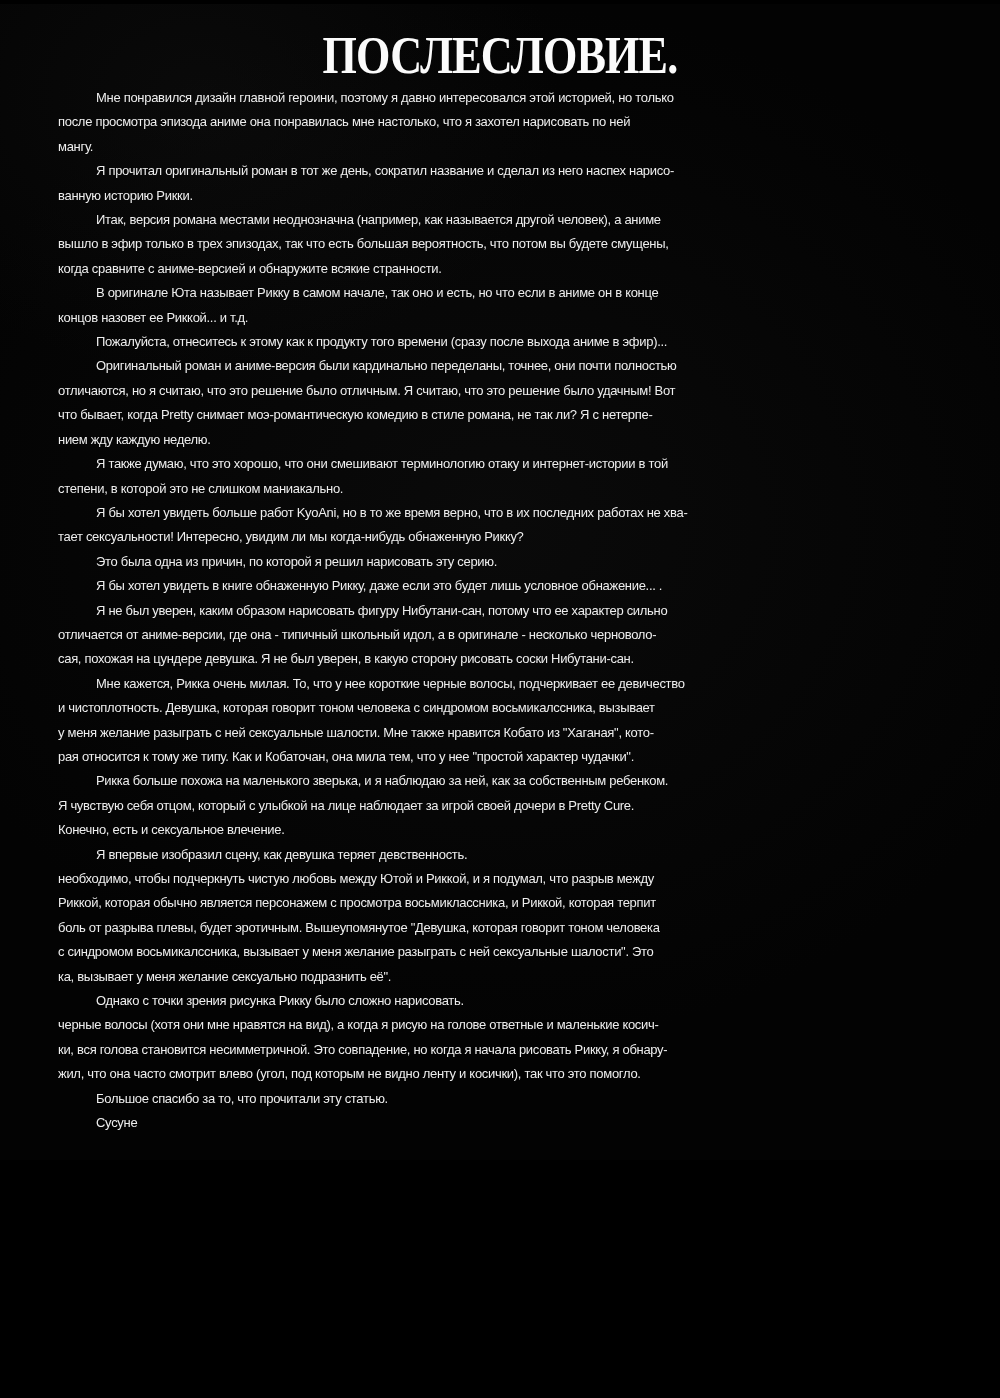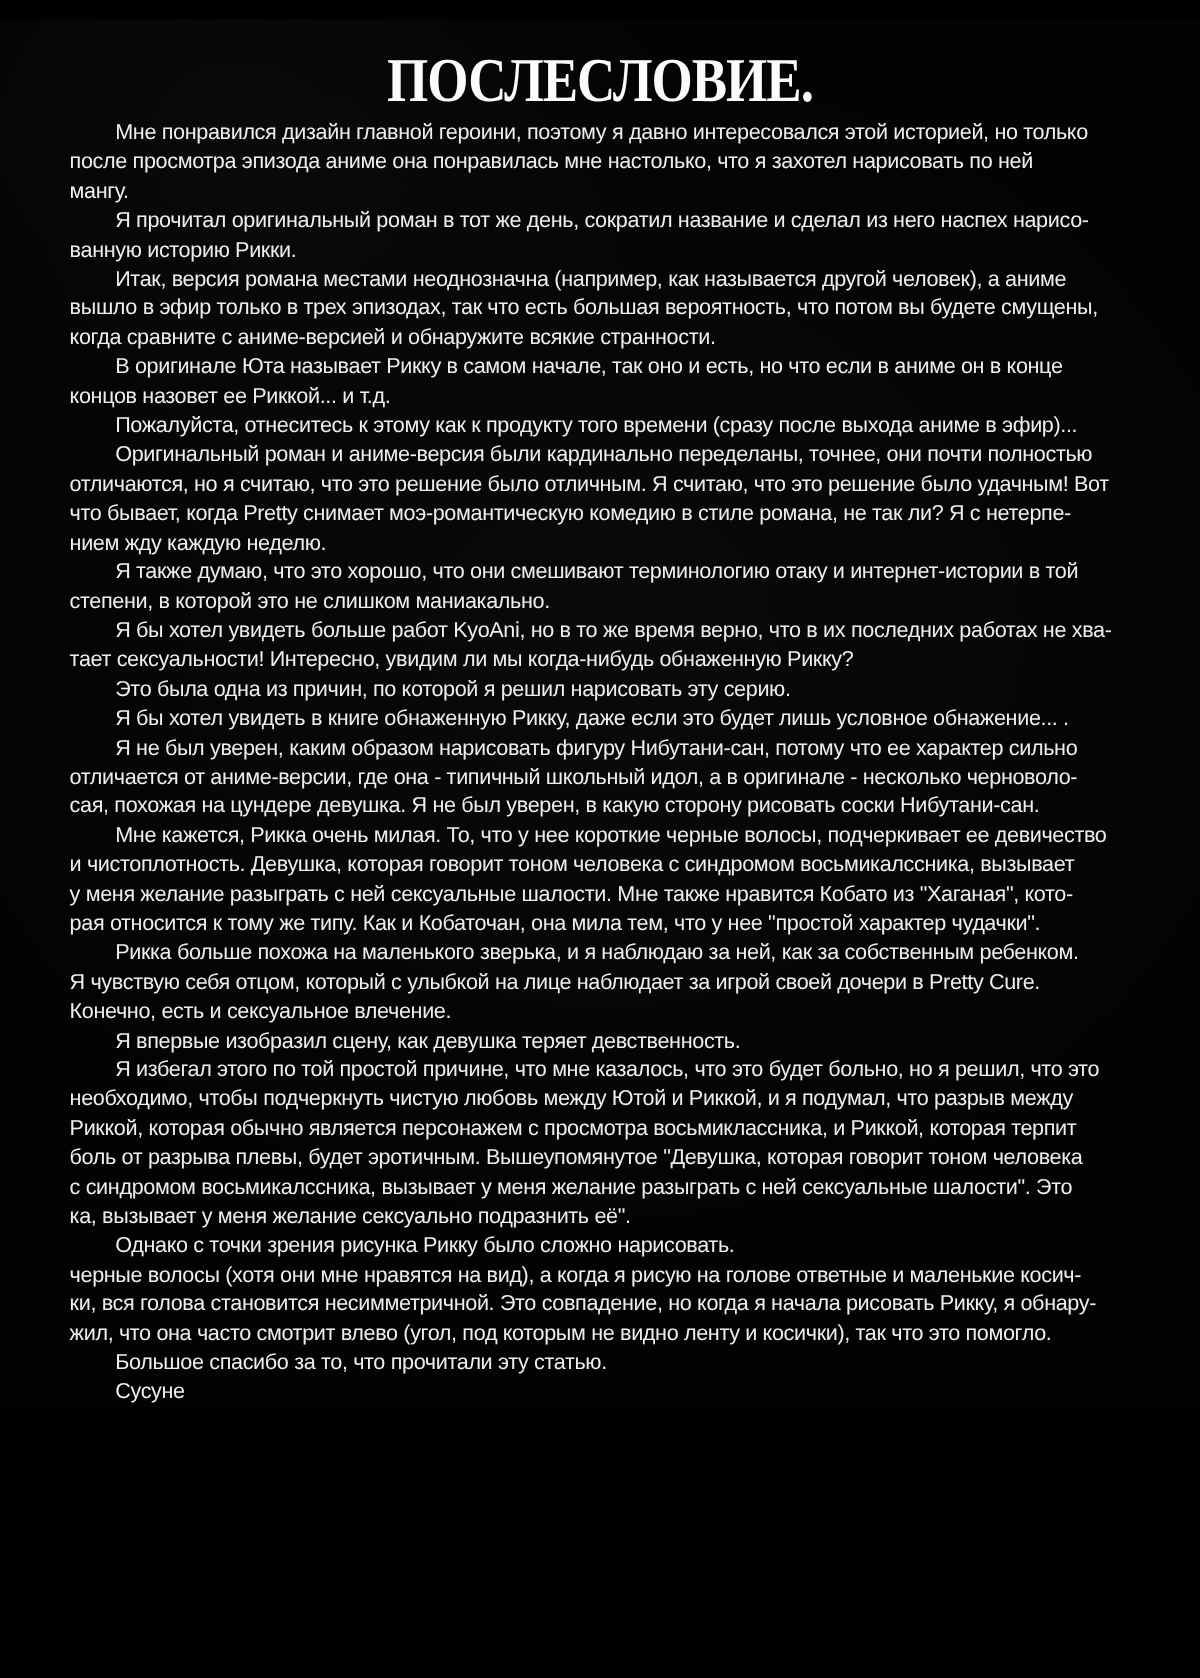--- a/index.html
+++ b/index.html
@@ -1,19 +1,19 @@
 <!DOCTYPE html>
 <html><head>
 <meta charset="utf-8">
 <style>
   html,body { margin:0; padding:0; background:#000; }
   .page {
     position:relative;
     width:1000px; height:1156px;
-    margin:16px auto;
+    margin:4px auto;
     background:
       radial-gradient(ellipse 60% 40% at 20% 8%, rgba(40,40,40,.18), rgba(0,0,0,0) 60%),
       radial-gradient(ellipse 80% 60% at 50% 45%, #0a0a0a, #030303 75%);
     background-color:#050505;
     overflow:hidden;
     font-family:"Liberation Sans", sans-serif;
   }
   .title {
     margin:0;
     padding-top:26px;
@@ -25,21 +25,21 @@
     line-height:52px;
     letter-spacing:-1px;
     transform:scaleX(.85);
     transform-origin:50% 0;
   }
   .body-text {
     position:absolute;
     left:58px; top:82px;
     width:902px;
     color:#eeeeee;
-    font-size:18px;
+    font-size:13px;
     letter-spacing:-0.3px;
     line-height:24.4px;
   }
   .line { white-space:nowrap; }
   .line.indent { padding-left:38px; }
   .colophon {
     position:absolute;
     left:200px; top:1250px;
     color:#f2f2f2;
     font-family:"DejaVu Sans Mono", monospace;
@@ -82,21 +82,20 @@
       <div class="line">отличается от аниме-версии, где она - типичный школьный идол, а в оригинале - несколько черноволо-</div>
       <div class="line">сая, похожая на цундере девушка. Я не был уверен, в какую сторону рисовать соски Нибутани-сан.</div>
       <div class="line indent">Мне кажется, Рикка очень милая. То, что у нее короткие черные волосы, подчеркивает ее девичество</div>
       <div class="line">и чистоплотность. Девушка, которая говорит тоном человека с синдромом восьмикалссника, вызывает</div>
       <div class="line">у меня желание разыграть с ней сексуальные шалости. Мне также нравится Кобато из "Хаганая", кото-</div>
       <div class="line">рая относится к тому же типу. Как и Кобаточан, она мила тем, что у нее "простой характер чудачки".</div>
       <div class="line indent">Рикка больше похожа на маленького зверька, и я наблюдаю за ней, как за собственным ребенком.</div>
       <div class="line">Я чувствую себя отцом, который с улыбкой на лице наблюдает за игрой своей дочери в Pretty Cure.</div>
       <div class="line">Конечно, есть и сексуальное влечение.</div>
       <div class="line indent">Я впервые изобразил сцену, как девушка теряет девственность.</div>
-      <div class="line indent">Я избегал этого по той простой причине, что мне казалось, что это будет больно, но я решил, что это</div>
       <div class="line">необходимо, чтобы подчеркнуть чистую любовь между Ютой и Риккой, и я подумал, что разрыв между</div>
       <div class="line">Риккой, которая обычно является персонажем с просмотра восьмиклассника, и Риккой, которая терпит</div>
       <div class="line">боль от разрыва плевы, будет эротичным. Вышеупомянутое "Девушка, которая говорит тоном человека</div>
       <div class="line">с синдромом восьмикалссника, вызывает у меня желание разыграть с ней сексуальные шалости". Это</div>
       <div class="line">ка, вызывает у меня желание сексуально подразнить её".</div>
       <div class="line indent">Однако с точки зрения рисунка Рикку было сложно нарисовать.</div>
       <div class="line">черные волосы (хотя они мне нравятся на вид), а когда я рисую на голове ответные и маленькие косич-</div>
       <div class="line">ки, вся голова становится несимметричной. Это совпадение, но когда я начала рисовать Рикку, я обнару-</div>
       <div class="line">жил, что она часто смотрит влево (угол, под которым не видно ленту и косички), так что это помогло.</div>
       <div class="line indent">Большое спасибо за то, что прочитали эту статью.</div>

